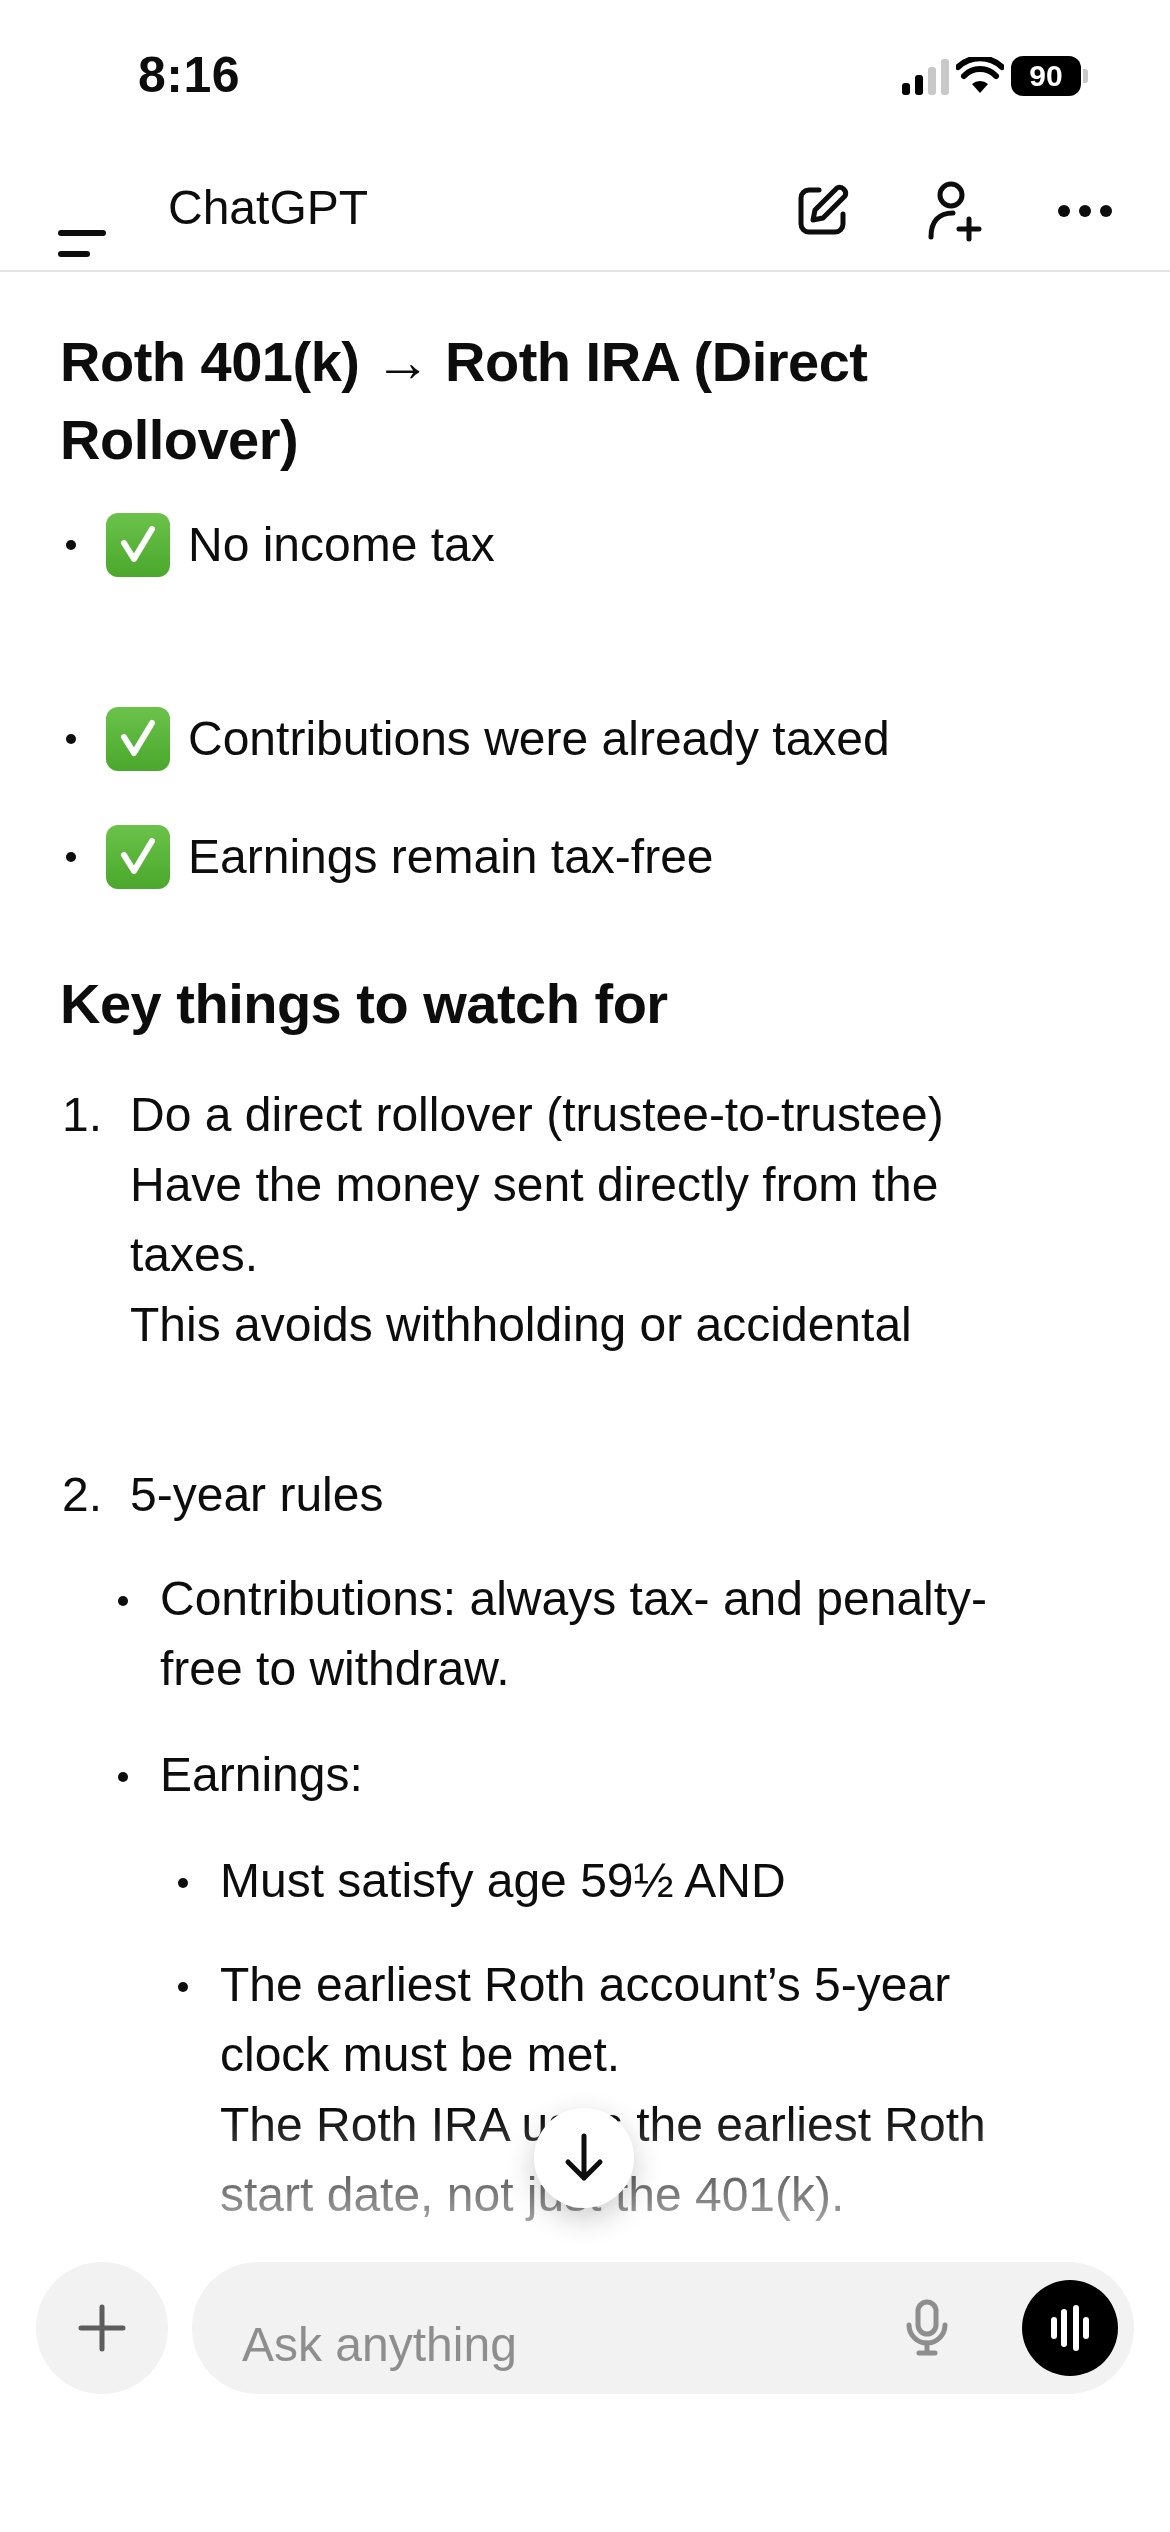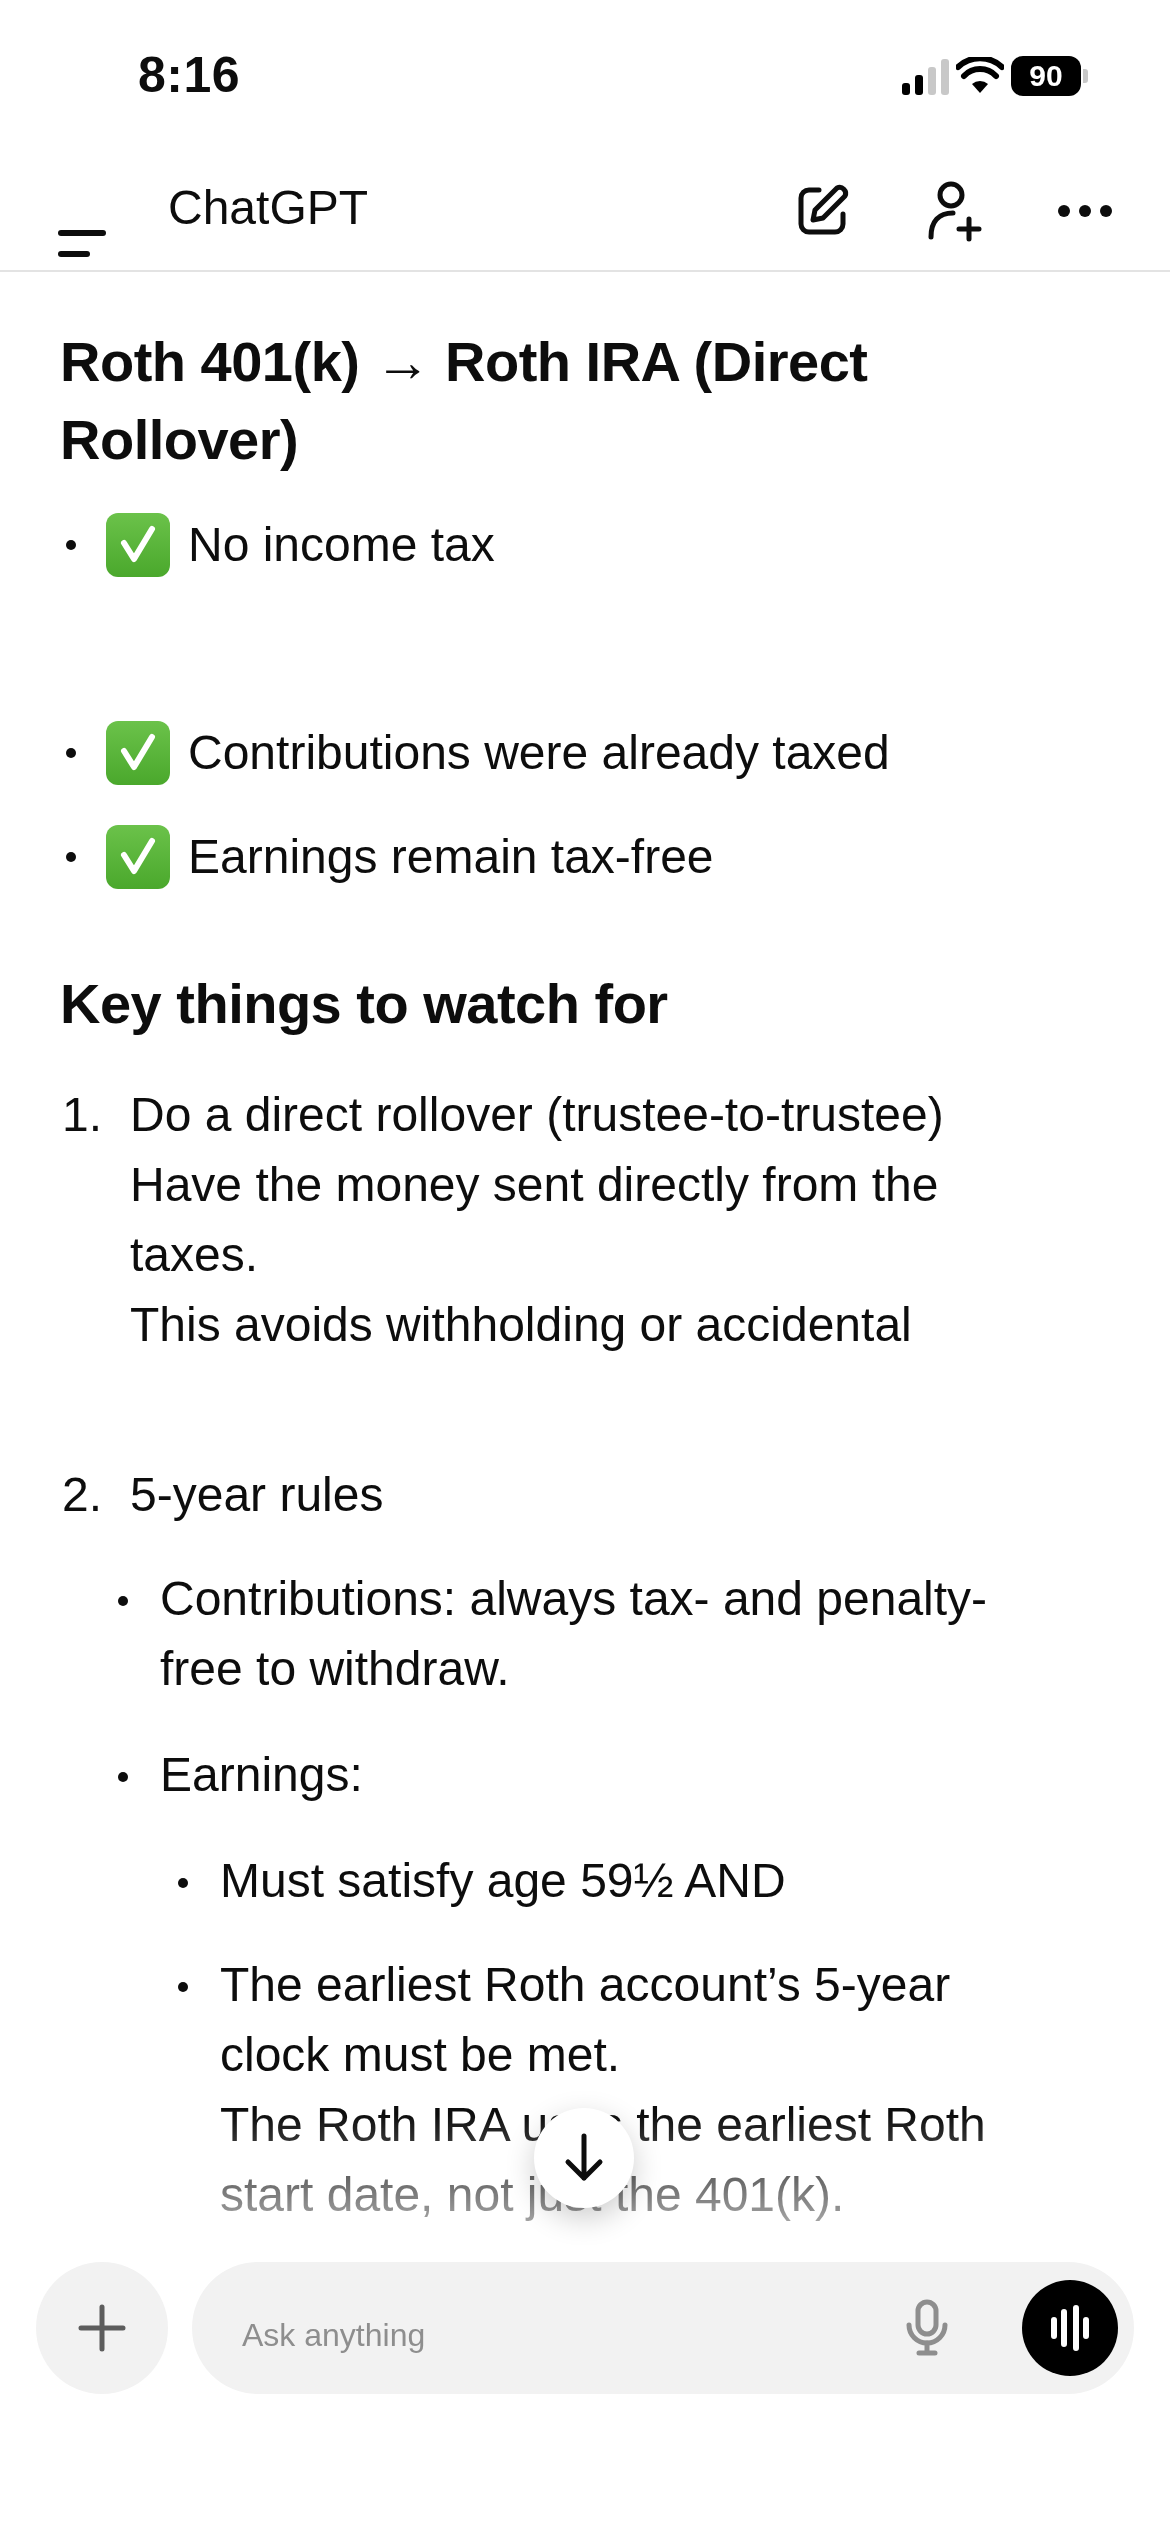--- a/index.html
+++ b/index.html
@@ -39,21 +39,21 @@
   .sub-text { position: absolute; font-size: 48px; line-height: 70px; }
 
   .fade { position: absolute; left: 0; top: 1840px; width: 1170px; height: 122px; background: linear-gradient(rgba(255,255,255,0), rgba(255,255,255,0.7)); }
 
   
   .scroll-btn { position: absolute; left: 534px; top: 2108px; width: 100px; height: 100px; border-radius: 50%; background: #fff; box-shadow: 0 10px 30px rgba(0,0,0,0.2); display: flex; align-items: center; justify-content: center; cursor: pointer; }
 
   
   .plus-btn { position: absolute; left: 36px; top: 2262px; width: 132px; height: 132px; border-radius: 50%; background: #f2f2f2; display: flex; align-items: center; justify-content: center; cursor: pointer; }
   .composer { position: absolute; left: 192px; top: 2262px; width: 942px; height: 132px; border-radius: 66px; background: #f2f2f2; }
-  .composer-input { position: absolute; left: 50px; top: 7px; height: 132px; width: 620px; border: none; background: transparent; font-family: "Liberation Sans", sans-serif; font-size: 32px; color: #4c1d95; outline: none; }
+  .composer-input { position: absolute; left: 50px; top: 16px; height: 132px; width: 620px; border: none; background: transparent; font-family: "Liberation Sans", sans-serif; font-size: 48px; color: #4c1d95; outline: none; }
   .composer-input::placeholder { color: #8e8e8e; }
   .mic-btn { position: absolute; left: 700px; top: 30px; width: 70px; height: 72px; display: flex; align-items: center; justify-content: center; cursor: pointer; }
   .voice-btn { position: absolute; left: 830px; top: 18px; width: 96px; height: 96px; border-radius: 50%; background: #000; display: flex; align-items: center; justify-content: center; cursor: pointer; }
 </style>
 </head>
 <body>
 
 <div class="status-bar">
   <div class="status-time">8:16</div>
   <div class="status-icons">
@@ -108,21 +108,21 @@
 
   <div class="bullet-row" style="top:236px">
     <span class="dot"></span>
     <span class="check">
         <svg width="44" height="44" viewBox="0 0 44 44">
           <path d="M8 20 L18 36 L36 6" stroke="#fff" stroke-width="6" fill="none" stroke-linecap="round" stroke-linejoin="round"></path>
         </svg>
       </span>
     <span class="b">No income tax</span>
   </div>
-  <div class="bullet-row" style="top:444px">
+  <div class="bullet-row" style="top:430px">
     <span class="dot"></span>
     <span class="check">
         <svg width="44" height="44" viewBox="0 0 44 44">
           <path d="M8 20 L18 36 L36 6" stroke="#fff" stroke-width="6" fill="none" stroke-linecap="round" stroke-linejoin="round"></path>
         </svg>
       </span>
     <span>Contributions were already taxed</span>
   </div>
   <div class="bullet-row" style="top:548px">
     <span class="dot"></span>

